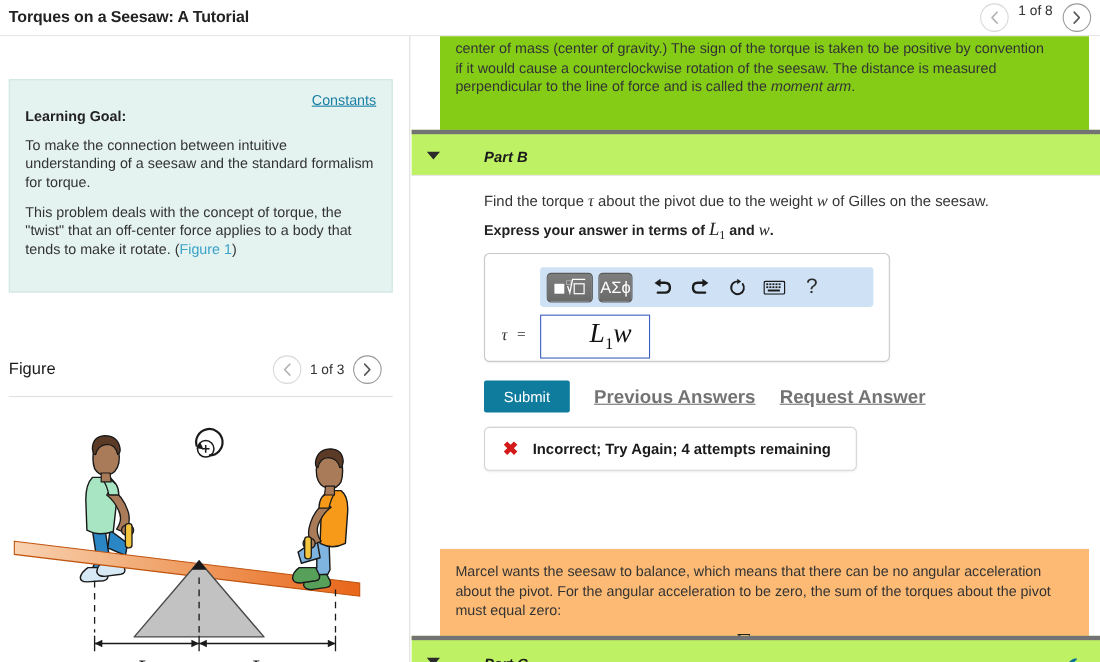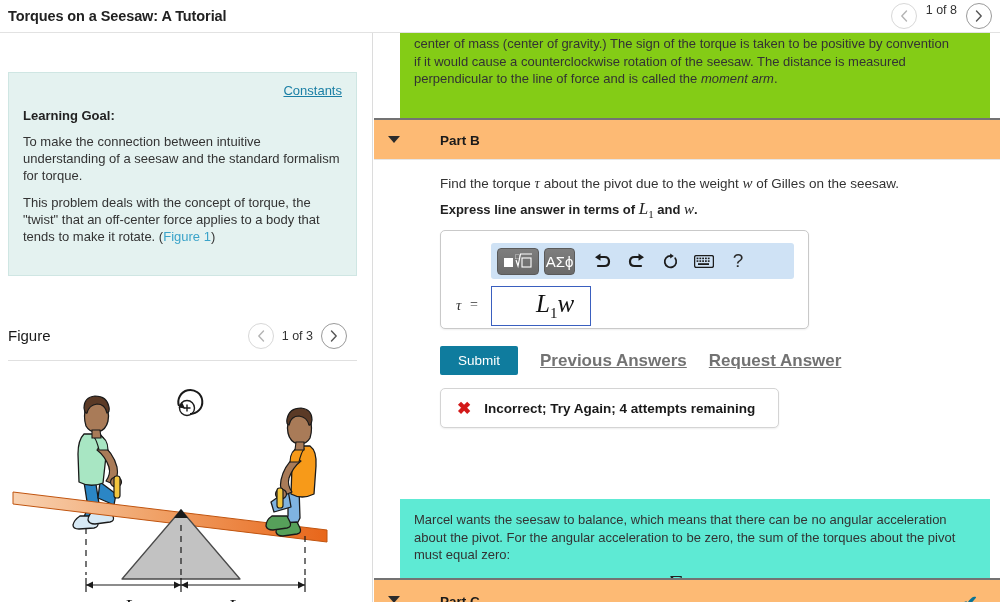--- a/index.html
+++ b/index.html
@@ -46,21 +46,20 @@
   #intro-card {
     position: absolute; left: 8px; top: 39px; width: 349px;
     background: #e4f2f0;
     border: 1px solid #cfe6e3;
     padding: 10px 14px 14px 14px;
   }
   #constants-link {
     display: block; text-align: right;
     color: #1a7fa5; font-size: 13px;
     text-decoration: underline; cursor: pointer;
-    margin-bottom: 10px;
   }
   #learning-goal-label {
     font-size: 13px; font-weight: bold; color: #222;
     margin: 0 0 10px 0;
   }
   .intro-para {
     font-size: 13px; line-height: 17px; color: #333;
     margin: 0 0 10px 0;
   }
   .intro-para:last-child { margin-bottom: 16px; }
@@ -98,23 +97,24 @@
   .teal-text {
     font-size: 13px; line-height: 17.5px; color: #333; margin: 0;
   }
   #intro-tail {
     position: absolute; left: 26px; top: -8px; width: 590px; height: 105px;
     background: #84cc16; padding: 10px 32px 14px 14px; overflow: hidden;
   }
 
   .part-header {
     position: absolute; left: 0px; width: 626px; height: 42px;
-    background: #fdba74;
-    border-top: 2px solid #737373;
+    background: #bef264;
+    border-top: 4px solid #737373;
     border-bottom: 1px solid #e6e6e6;
+    font-style: italic;
   }
   .part-caret {
     position: absolute; left: 14px; top: 16px;
     width: 0; height: 0;
     border-left: 6px solid transparent;
     border-right: 6px solid transparent;
     border-top: 7px solid #2b2b2b;
   }
   .part-label {
     position: absolute; left: 66px; top: 13px;
@@ -224,21 +224,21 @@
     margin-left: 16px; color: #d31919; font-size: 17px; font-weight: bold;
     line-height: 1;
   }
   #feedback-text {
     margin-left: 13px; font-size: 13.5px; font-weight: bold; color: #1a1a1a;
   }
 
   
   #hint-block {
     position: absolute; left: 26px; top: 466px; width: 590px; height: 88px;
-    background: #5eead4;
+    background: #fdba74;
     padding: 12px 14px 10px 14px;
   }
   #hint-text {
     font-size: 13px; line-height: 17.5px; color: #333; margin: 0;
   }
   #hint-formula {
     text-align: center;
     font-family: "Liberation Serif", serif;
     font-size: 17px; color: #222;
     margin-top: 7px;
@@ -407,21 +407,21 @@
     <div class="part-label">Part B</div>
   </div>
 
   <div id="partB-body" style="top:127px;">
 
     <div id="question-text">
       <span>Find the torque </span><span style="font-family:'Liberation Serif',serif;font-style:italic;font-size:15px;">τ</span><span> about the pivot due to the weight </span><span style="font-family:'Liberation Serif',serif;font-style:italic;font-size:15px;">w</span><span> of Gilles on the seesaw.</span>
     </div>
 
     <div id="express-text">
-      <span>Express line answer in terms of </span><span style="font-family:'Liberation Serif',serif;font-style:italic;font-size:17px;font-weight:normal;">L</span><sub style="font-family:'Liberation Serif',serif;font-size:11px;font-weight:normal;">1</sub><span> and </span><span style="font-family:'Liberation Serif',serif;font-style:italic;font-size:15px;font-weight:normal;">w</span><span>.</span>
+      <span>Express your answer in terms of </span><span style="font-family:'Liberation Serif',serif;font-style:italic;font-size:17px;font-weight:normal;">L</span><sub style="font-family:'Liberation Serif',serif;font-size:11px;font-weight:normal;">1</sub><span> and </span><span style="font-family:'Liberation Serif',serif;font-style:italic;font-size:15px;font-weight:normal;">w</span><span>.</span>
     </div>
 
     <div id="answer-box">
 
       <div id="math-toolbar">
 
         <div class="tb-btn" id="tb-template">
           <svg width="30" height="18" viewBox="0 0 30 18">
             <rect x="1" y="6" width="9" height="9" fill="#ffffff"></rect>
             <text x="12" y="7" font-size="7" fill="#ffffff" font-family="Liberation Serif, serif">□</text>

